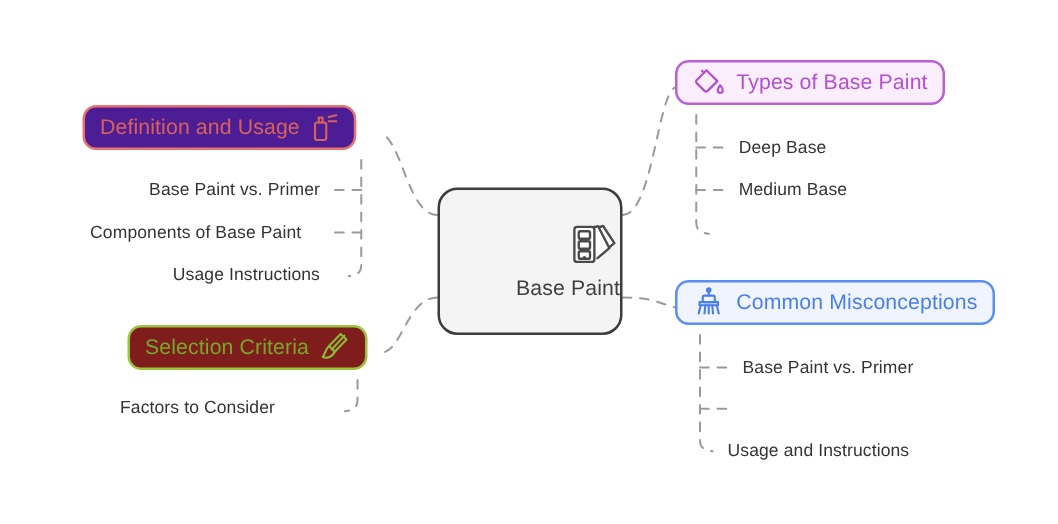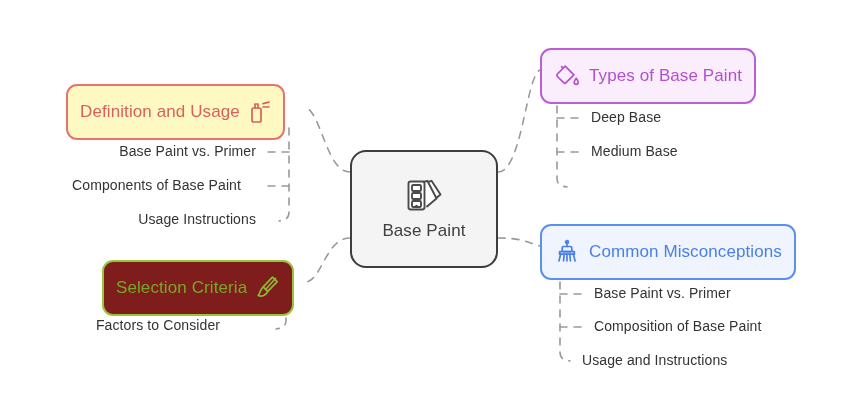--- a/index.html
+++ b/index.html
@@ -31,21 +31,21 @@
     position: absolute;
     left: 350px;
     top: 150px;
     width: 148px;
     height: 118px;
     border: 2px solid #3d3d3d;
     border-radius: 16px;
     background: #f4f4f4;
     display: flex;
     flex-direction: column;
-    align-items: center;
+    align-items: flex-end;
     justify-content: center;
     box-sizing: border-box;
   }
   .center-node .c-icon {
     margin-bottom: 4px;
     line-height: 0;
   }
   .center-node .c-label {
     font-size: 17px;
     color: #3f3f3f;
@@ -55,38 +55,38 @@
   
   .pill {
     position: absolute;
     display: flex;
     align-items: center;
     border-width: 2px;
     border-style: solid;
     border-radius: 11px;
     box-sizing: border-box;
     padding: 0 12px;
-    height: 56px;
+    height: 36px;
     white-space: nowrap;
   }
   .pill .p-label {
     font-size: 17px;
     letter-spacing: .1px;
   }
   .pill .p-icon {
     line-height: 0;
     display: flex;
     align-items: center;
   }
   .pill.icon-right .p-icon { margin-left: 9px; }
   .pill.icon-left  .p-icon { margin-right: 9px; }
 
   #node-definition {
     left: 66px; top: 84px;
-    background: #fef9c3;
+    background: #4c1d95;
     border-color: #e8736e;
     justify-content: space-between;
   }
   #node-definition .p-label { color: #d9615c; }
 
   #node-selection {
     left: 102px; top: 260px;
     background: #7f1d1d;
     border-color: #9ac43c;
   }
@@ -231,16 +231,15 @@
           <path d="M13,15.2 L13,21.8"></path>
           <path d="M15.8,15.2 L16.4,21.8"></path>
           <path d="M19.4,15.2 L21.0,21.8"></path>
         </g>
       </svg>
     </span>
     <span class="p-label">Common Misconceptions</span>
   </div>
 
   <div class="leaf" style="left:594px; top:285px;">Base Paint vs. Primer</div>
-  <div class="leaf" style="left:594px; top:318px;">Composition of Base Paint</div>
   <div class="leaf" style="left:582px; top:352px;">Usage and Instructions</div>
 
 </div>
 
 </body></html>

